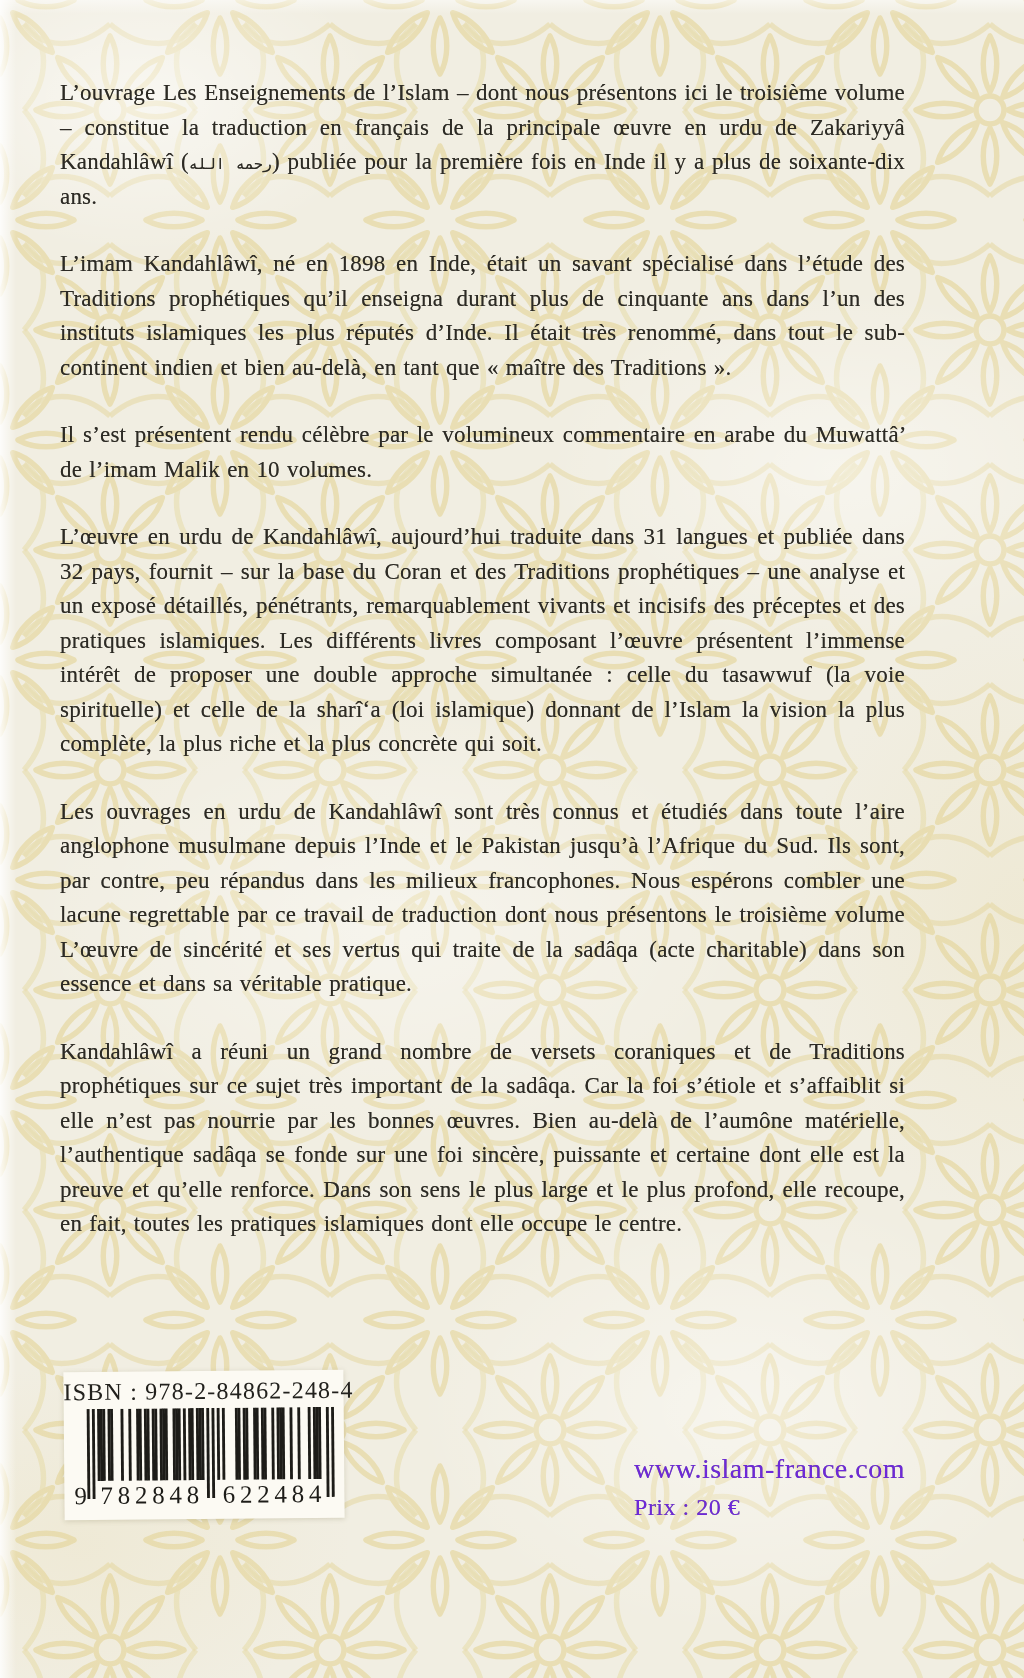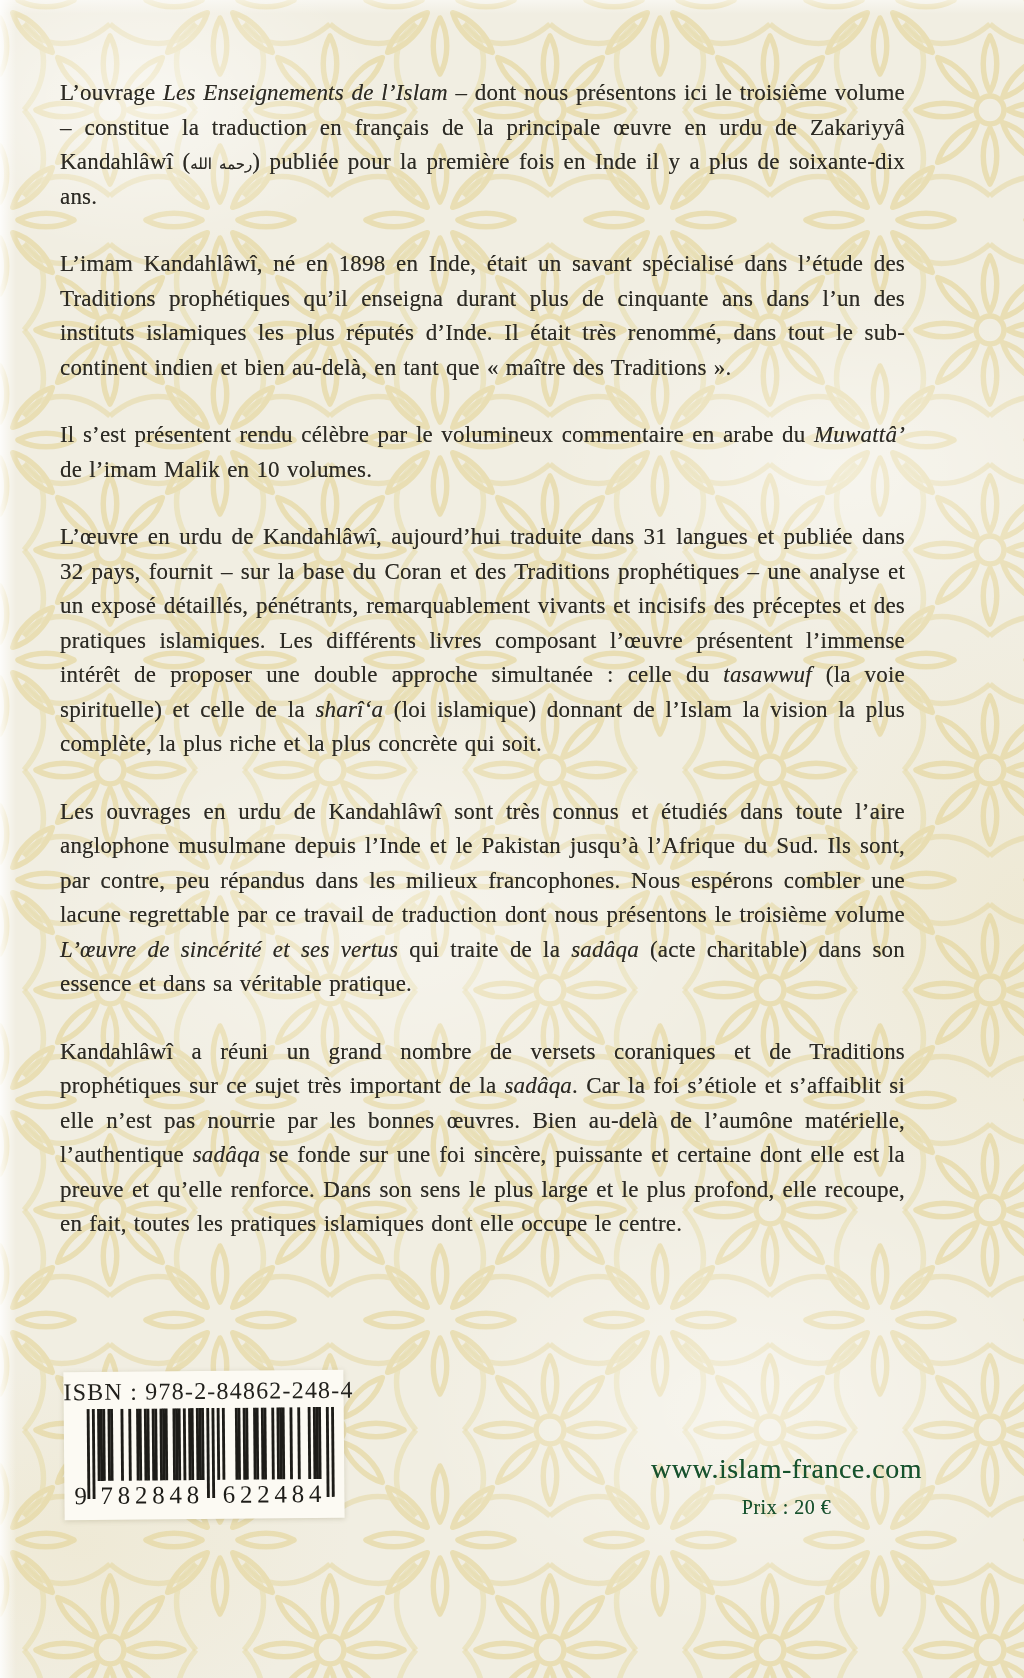--- a/index.html
+++ b/index.html
@@ -30,49 +30,49 @@
   }
   .para{
     margin:0 0 33px 0;
     font-size:23px;
     line-height:34.5px;
     text-align:justify;
     letter-spacing:.2px;
     word-spacing:1.2px;
     text-shadow:0 0 .4px rgba(44,42,36,.55);
   }
-  .para .it{font-style:italic;margin-top:23px;}
+  .para .it{margin-top:23px;}
   .para .ar{
-    font-family:Liberation Serif, serif;
+    font-family:Liberation Mono, monospace;
     font-size:15px;
     line-height:1;
   }
   .isbn-label{
     position:absolute;left:64px;top:1371px;
     width:280px;height:148px;
     background:#fcfaf3;
     box-shadow:0 1px 5px rgba(120,110,70,.25);
     transform:rotate(-0.5deg);
     text-align:center;
   }
   .isbn-text{
     font-size:24px;
     letter-spacing:1.2px;
     margin-top:7px;
     color:#22211d;
     white-space:nowrap;
   }
   #barcode{display:block;margin:3px auto 0;}
   .footer-right{
-    position:absolute;right:102px;top:1450px;
-    text-align:center;
-    color:#14532d;
+    position:absolute;right:119px;top:1450px;
+    text-align:left;
+    color:#6d28d9;
   }
   .website{font-size:28px;letter-spacing:.5px;line-height:38px;text-shadow:0 0 .4px rgba(44,42,36,.5);}
-  .price{font-size:20px;letter-spacing:.5px;line-height:38px;text-shadow:0 0 .4px rgba(44,42,36,.5);}
+  .price{font-size:24px;letter-spacing:.5px;line-height:38px;text-shadow:0 0 .4px rgba(44,42,36,.5);}
 </style>
 </head>
 <body>
 
 <div class="cover">
 
   <svg class="bg-svg" width="1024" height="1678" aria-hidden="true">
     <defs>
       <pattern id="arab" width="220" height="220" patternUnits="userSpaceOnUse">
         <g fill="none" stroke="#e2d28e" stroke-width="5.5" opacity="0.55" stroke-linejoin="round">

